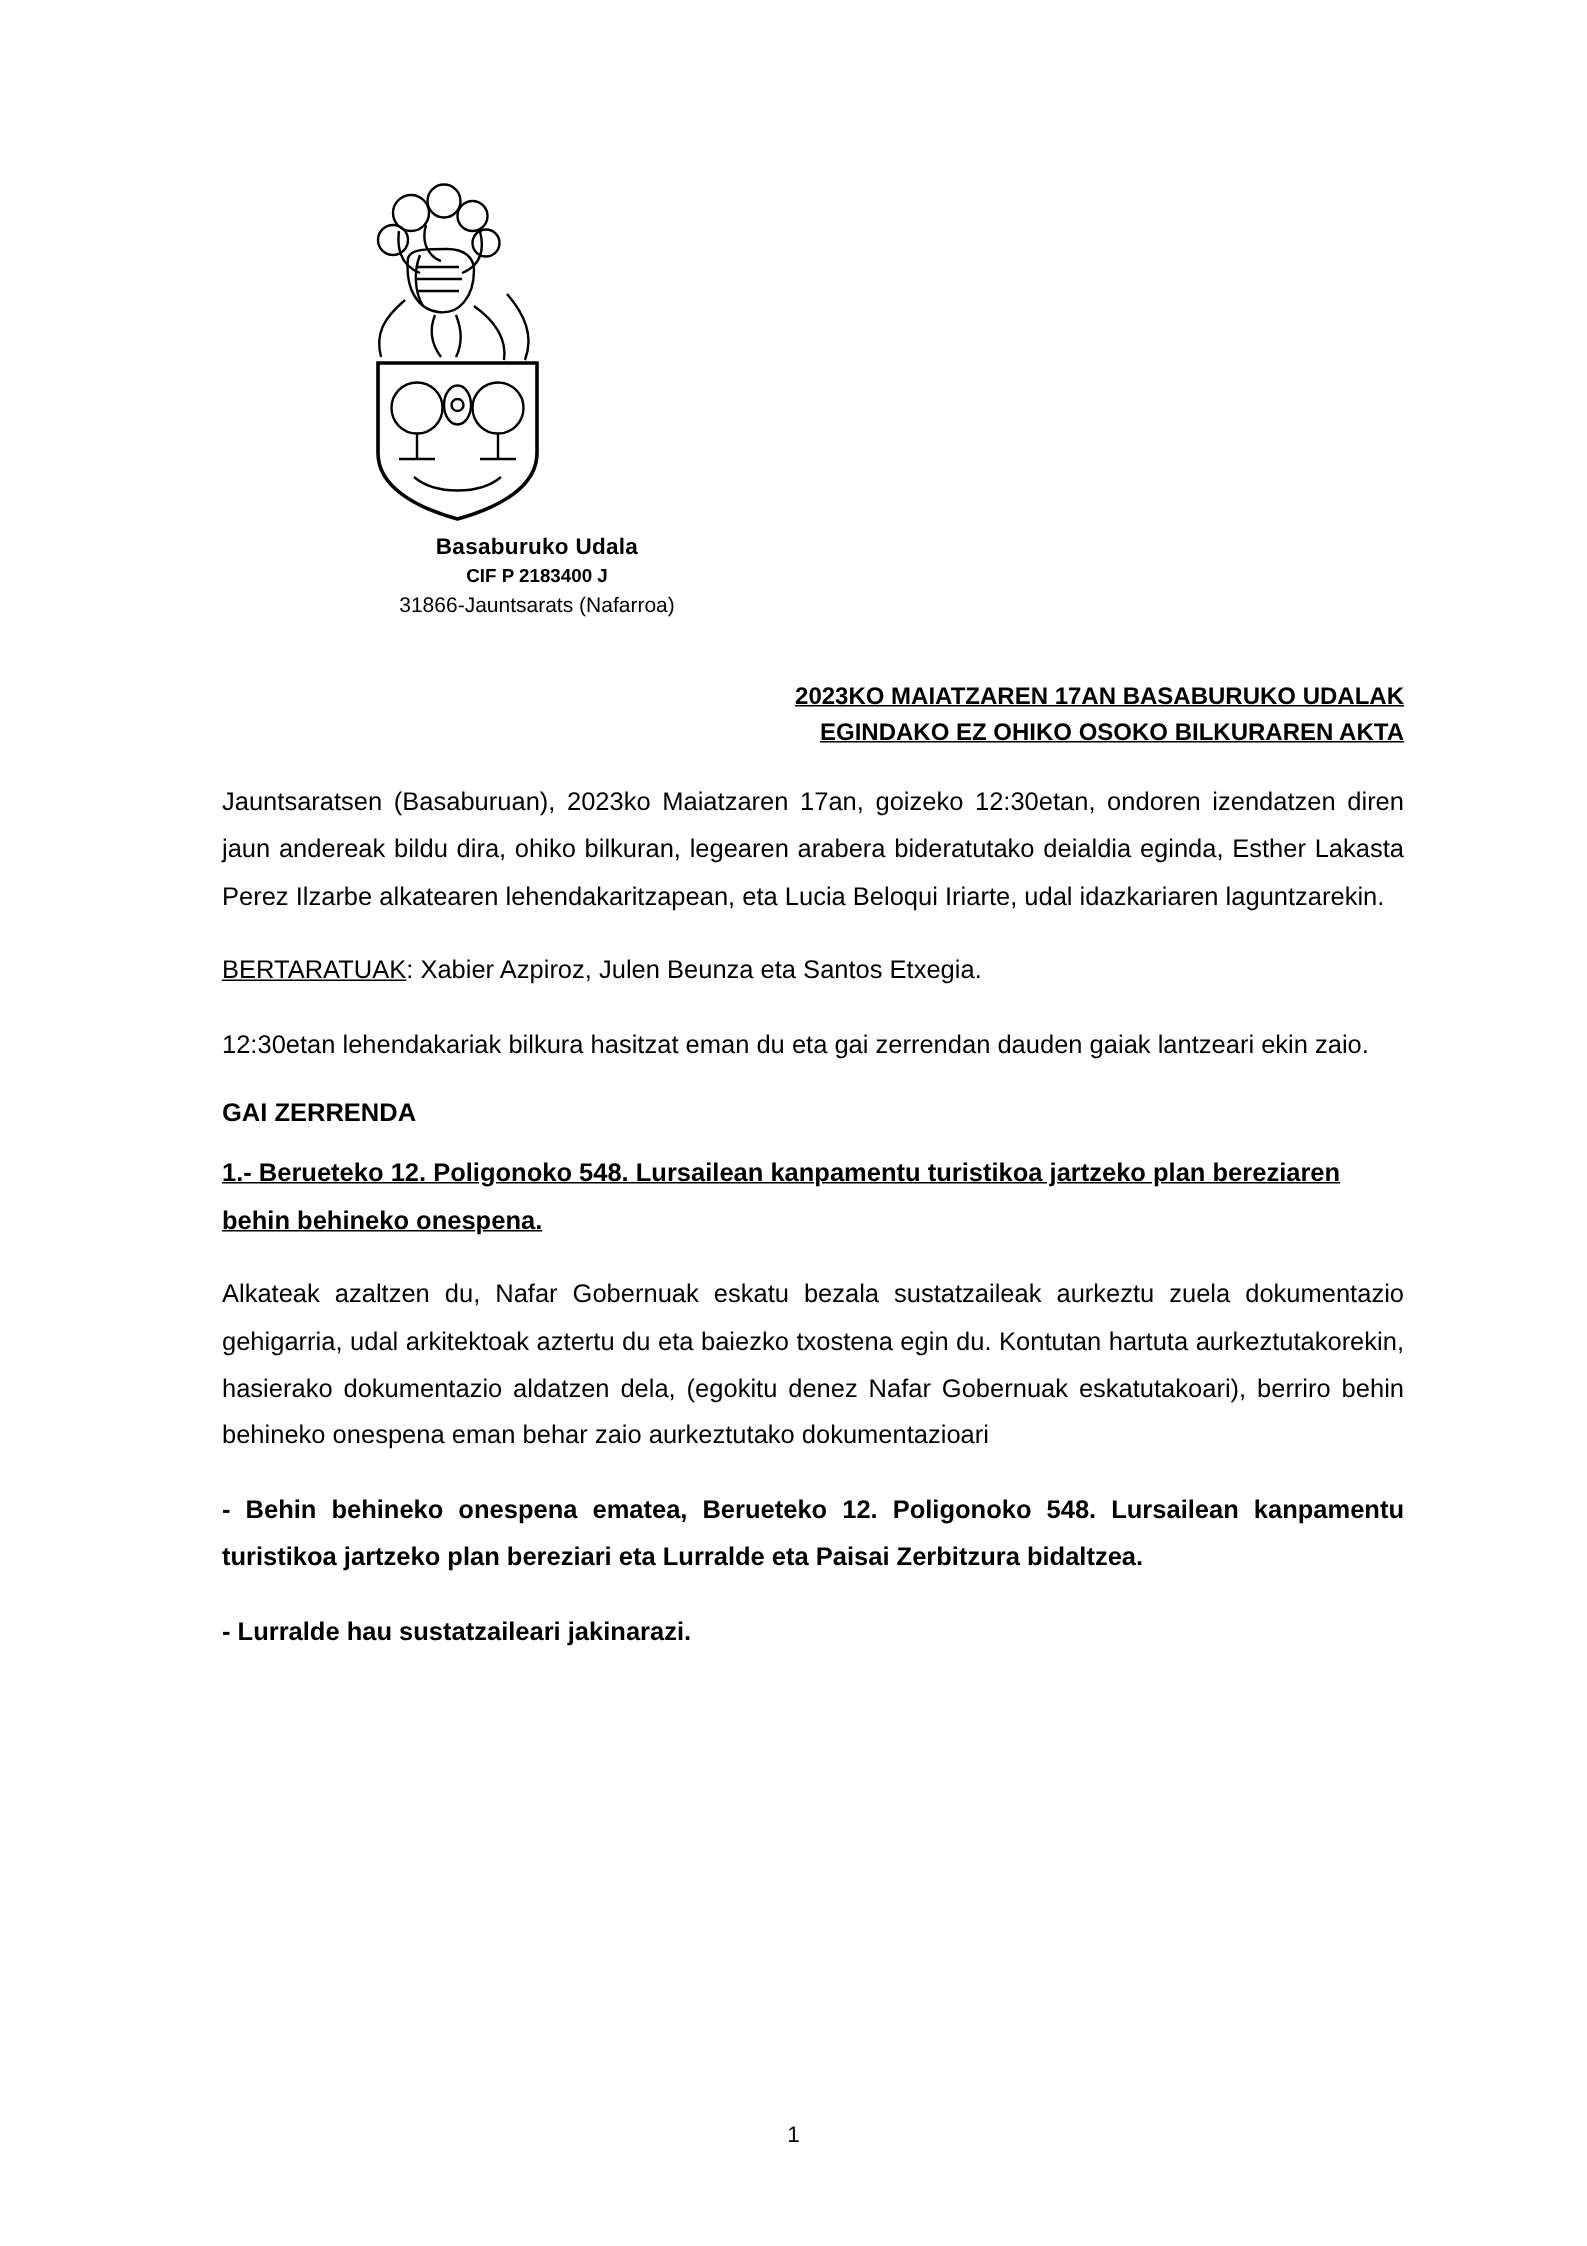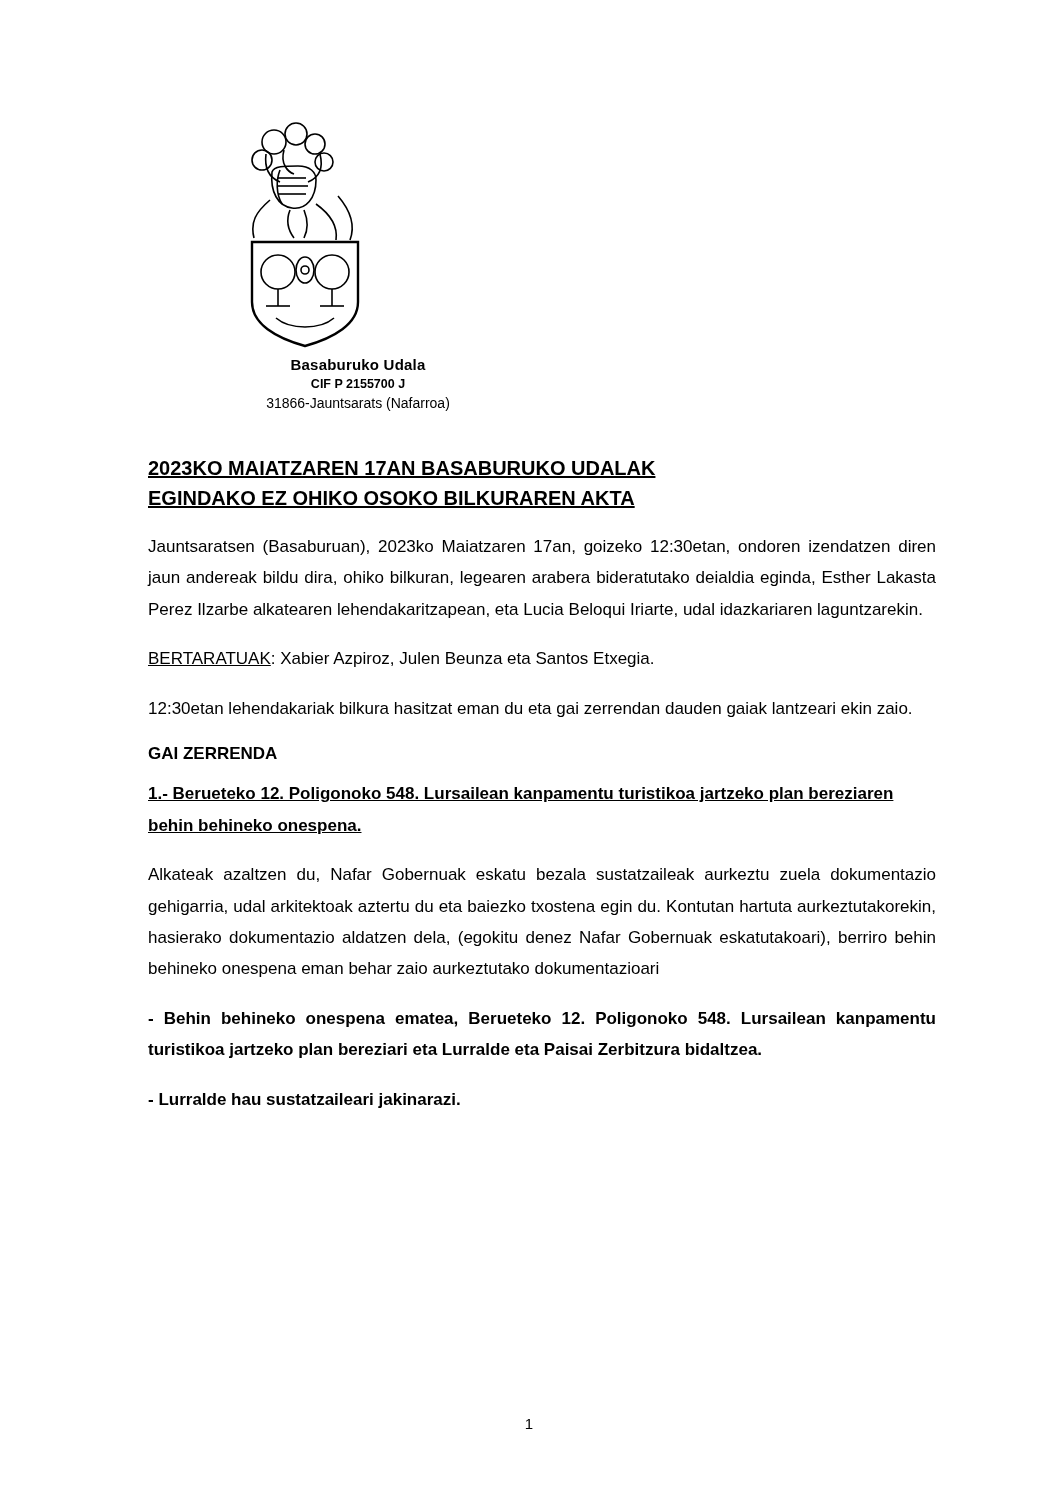--- a/index.html
+++ b/index.html
@@ -59,22 +59,22 @@
     margin-top: 4px;
   }
   .letterhead .lh3 {
     font-size: 14px;
     font-weight: normal;
     margin-top: 4px;
   }
 
   
   .doc-title {
-    text-align: left;
-    font-size: 20px;
+    text-align: right;
+    font-size: 16px;
     font-weight: bold;
     line-height: 1.5;
     margin-top: 42px;
   }
   .doc-title span {
     text-decoration: underline;
     display: block;
   }
 
   
@@ -159,21 +159,21 @@
           <path d="M100,186 L124,186"></path>
           <ellipse cx="85" cy="150" rx="9" ry="13"></ellipse>
           <circle cx="85" cy="150" r="4"></circle>
           <path d="M56,198 C70,210 100,210 114,198"></path>
         </g>
       </svg>
     </div>
 
     <div class="letterhead">
       <div class="lh1">Basaburuko Udala</div>
-      <div class="lh2">CIF P 2155700 J</div>
+      <div class="lh2">CIF P 2183400 J</div>
       <div class="lh3">31866-Jauntsarats (Nafarroa)</div>
     </div>
 
     <div class="doc-title">
       <span>2023KO MAIATZAREN 17AN  BASABURUKO UDALAK</span>
       <span>EGINDAKO EZ   OHIKO OSOKO BILKURAREN AKTA</span>
     </div>
 
     <p class="body">Jauntsaratsen (Basaburuan), 2023ko Maiatzaren 17an, goizeko 12:30etan, ondoren izendatzen diren jaun andereak bildu dira, ohiko bilkuran, legearen arabera bideratutako deialdia eginda, Esther Lakasta Perez Ilzarbe alkatearen  lehendakaritzapean, eta Lucia Beloqui Iriarte, udal idazkariaren laguntzarekin.</p>
 

